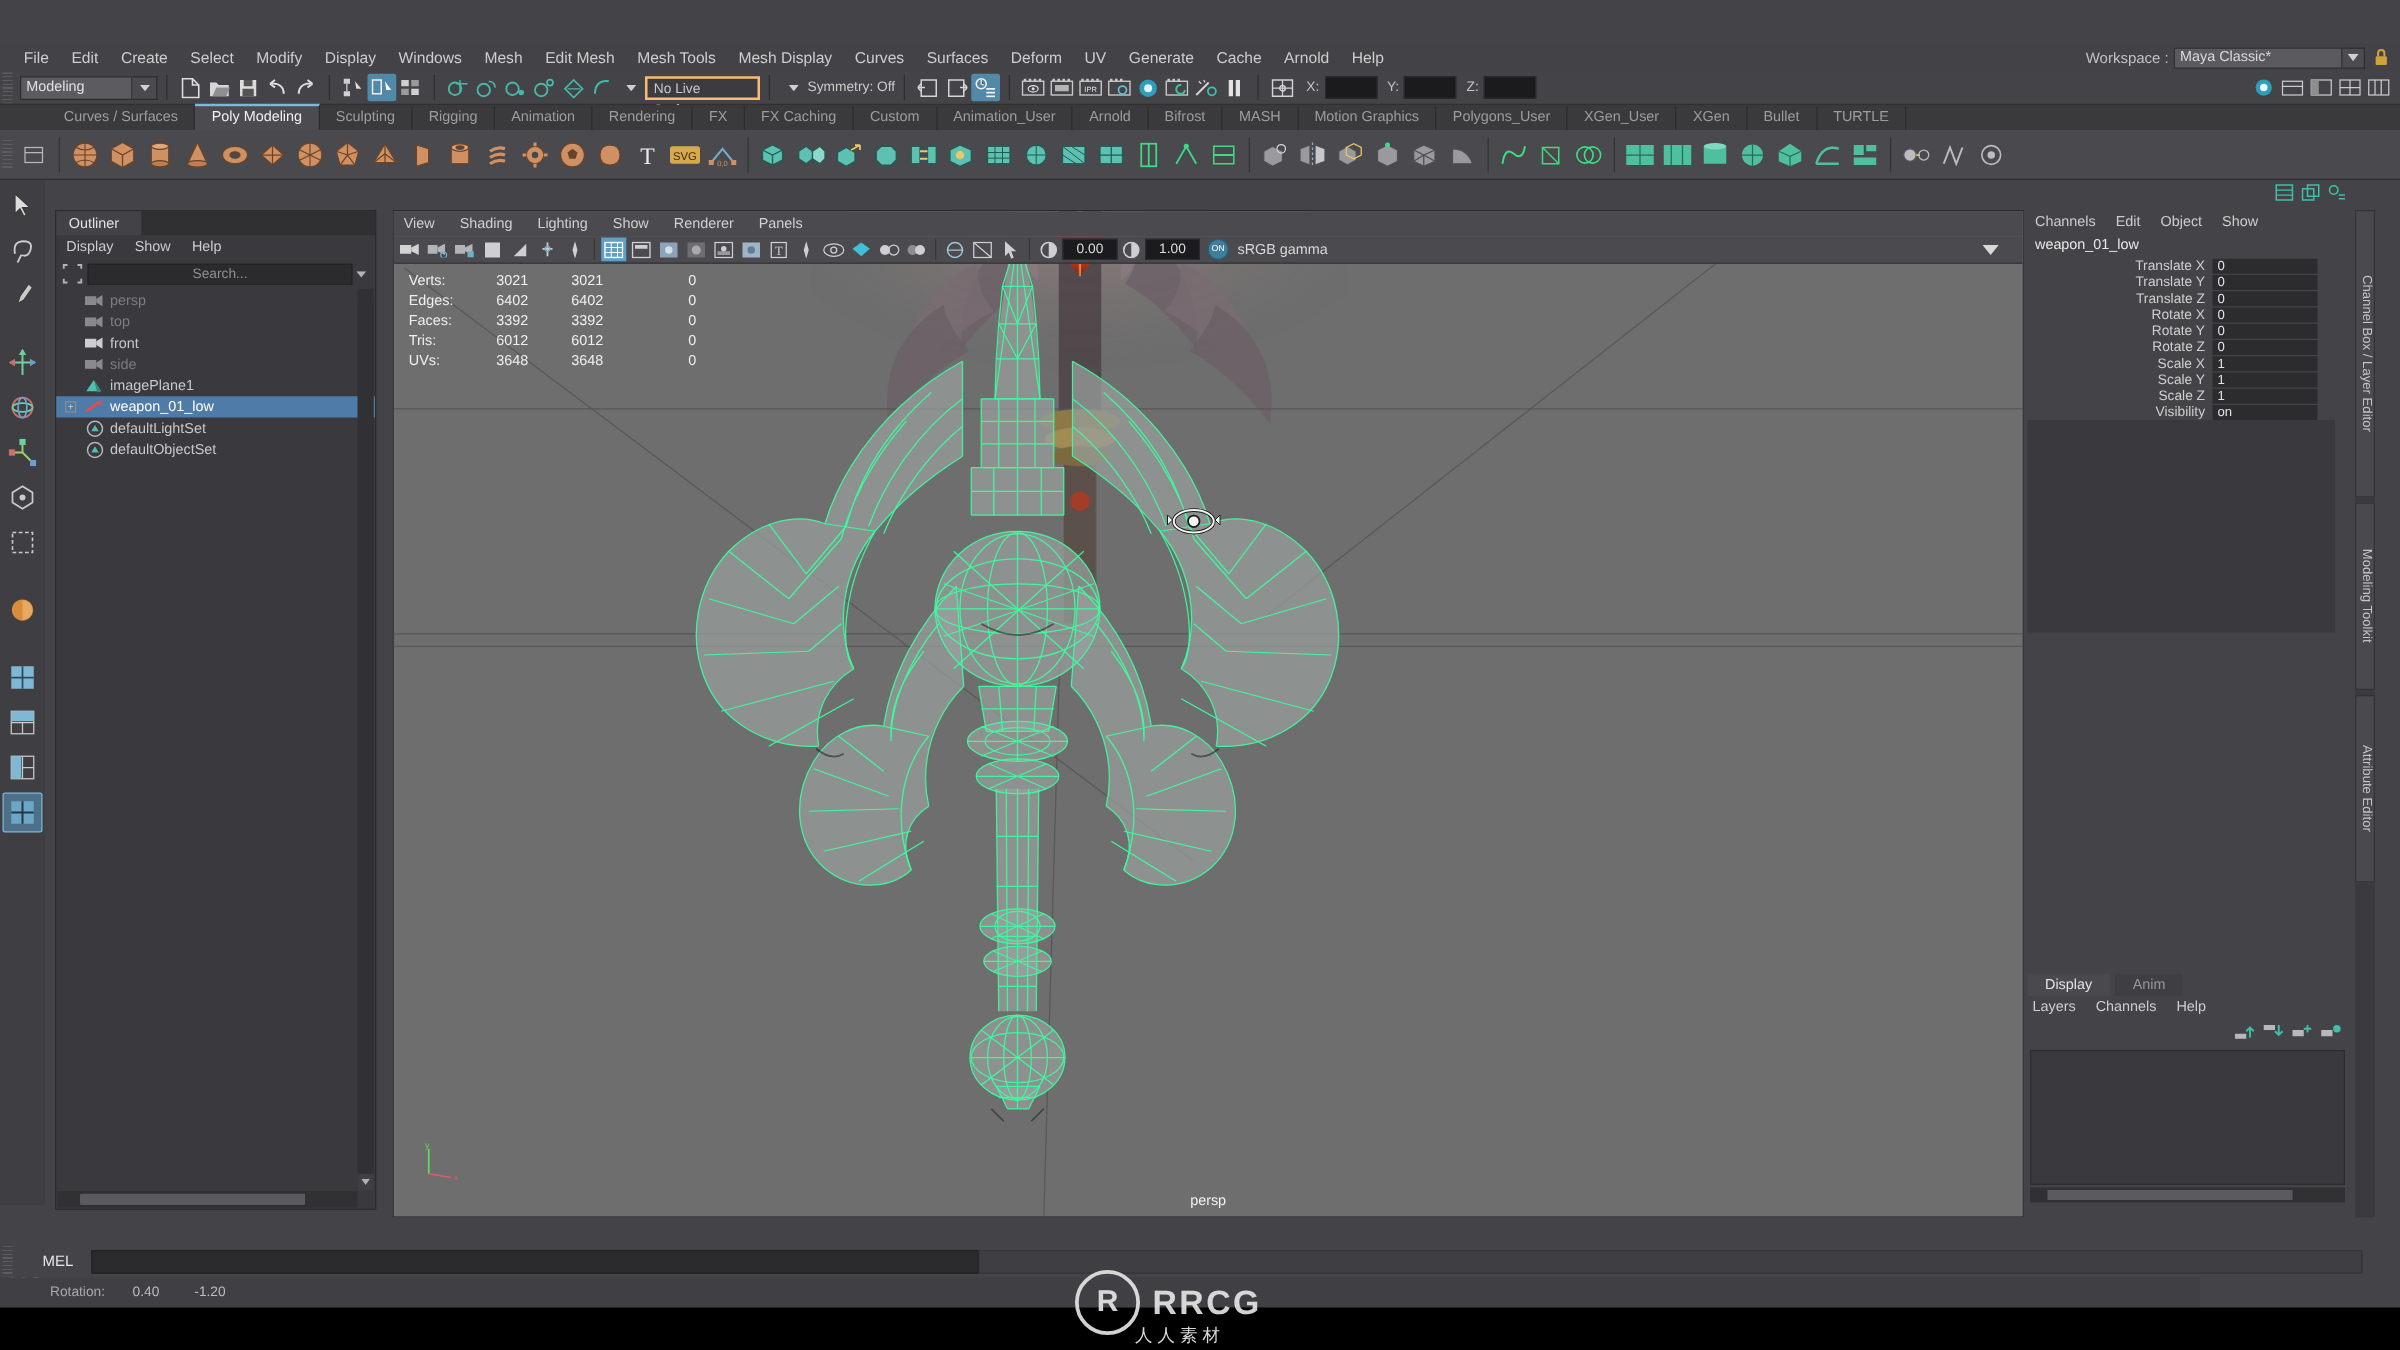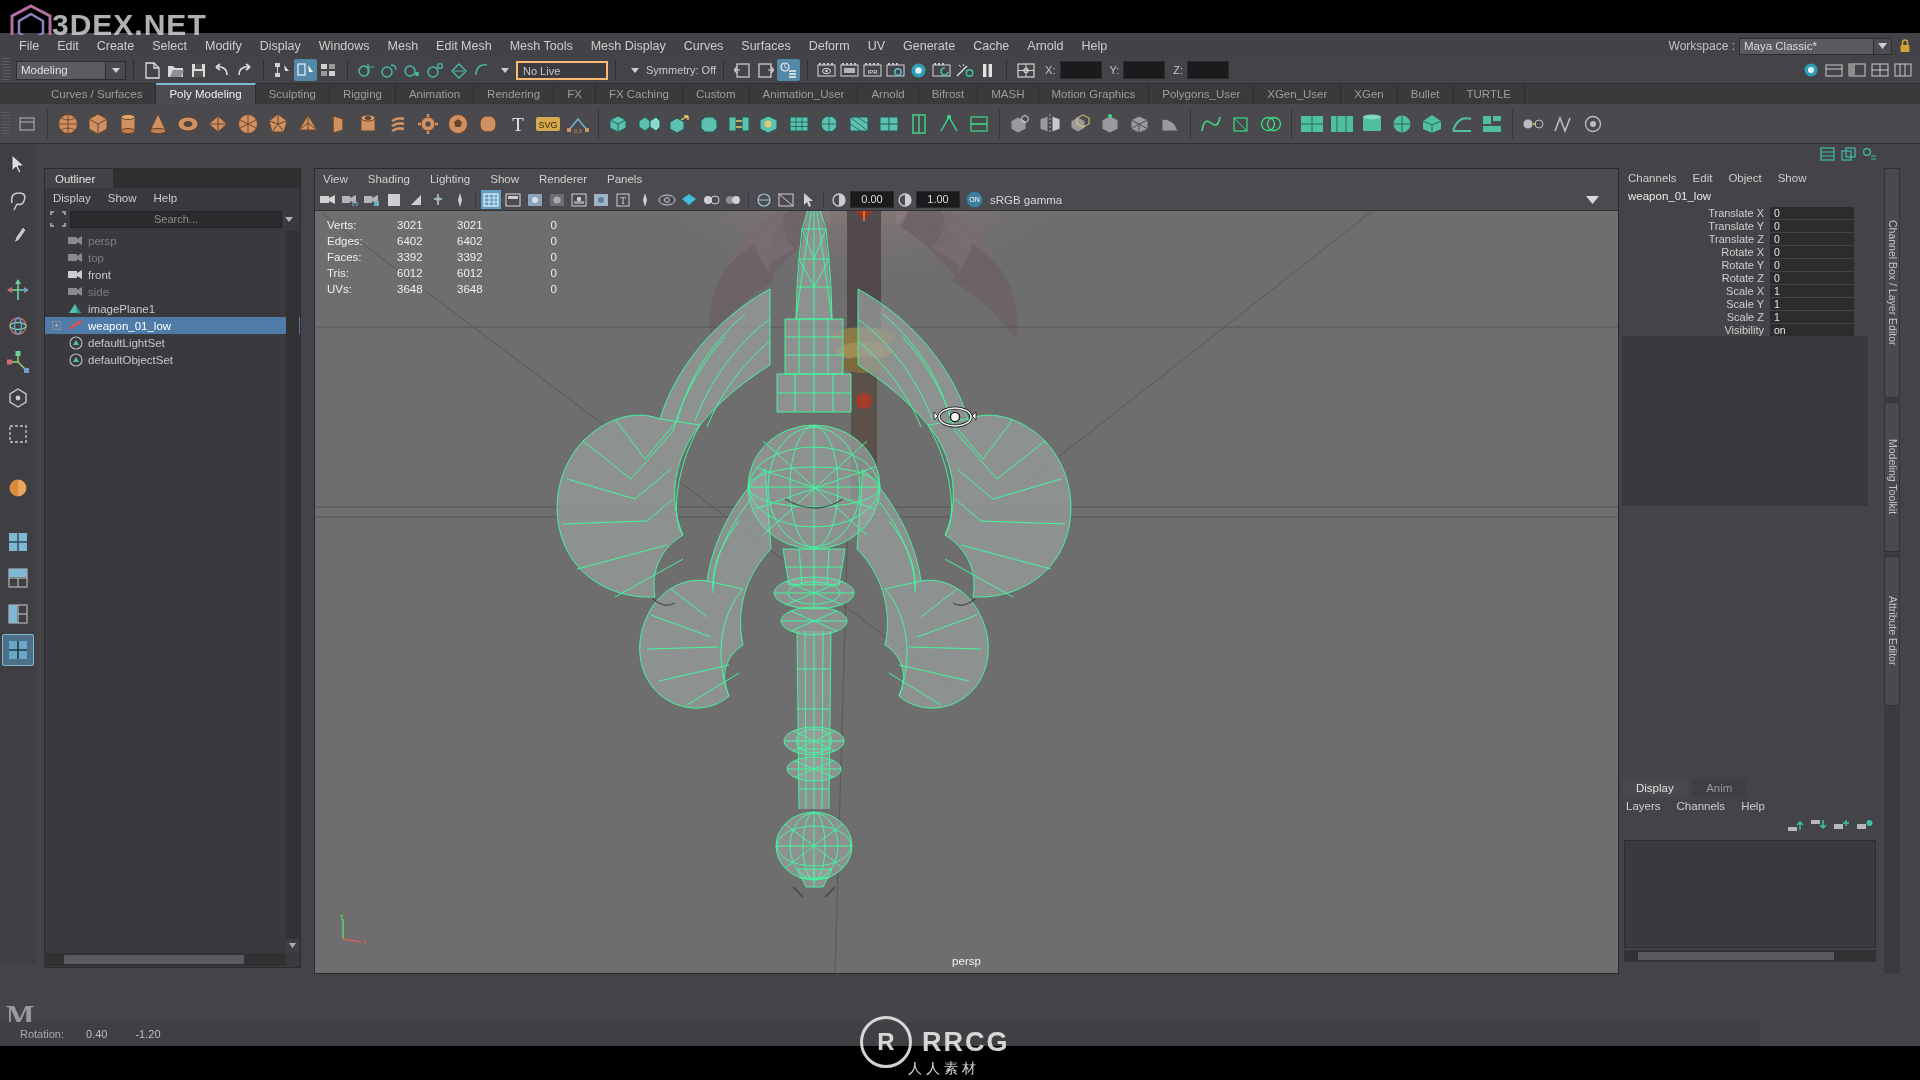--- a/index.html
+++ b/index.html
@@ -173,21 +173,21 @@
      background:#5a5a5f;}
 
   
   .cmdline { position:absolute; left:0; top:996px; width:1920px; height:26px;
      background:#444448; display:flex; align-items:center; }
   .mel-lbl { font-size:12px; color:#e6e6e6; margin:0 14px 0 22px; }
   .mel-inp { width:710px; height:19px; background:#2b2b2e; border:1px solid #232326; }
   .mel-inp2 { flex:1; height:19px; background:#3f3f43; border:1px solid #35353a;
      margin-right:30px; }
   .statusbar2 { position:absolute; left:0; top:1022px; width:1760px; height:24px;
-     background:#404044; display:flex; align-items:center; }
+     background:#404044; display:flex; align-items:center;padding-left:20px; }
   .sb-lbl { font-size:11px; color:#a9a9ac; margin-left:20px; }
   .sb-v1 { font-size:11px; color:#bdbdc0; margin-left:22px; }
   .sb-v2 { font-size:11px; color:#bdbdc0; margin-left:28px; }
 
   
   .wm-bottom { position:absolute; left:0; bottom:0; width:1920px; height:34px;
      background:#000; }
   .wm-rrcg { position:absolute; left:860px; bottom:12px; display:flex; align-items:center;
      opacity:.9;}
   .wm-rrcg-txt { font-size:27px; font-weight:bold; color:#e8e8e8; letter-spacing:2px;
@@ -201,27 +201,20 @@
   .mlogo { position:absolute; left:6px; bottom:48px; font-size:30px; font-weight:bold;
      color:#9a9a9e; font-family:"Liberation Serif", serif;}
 
   svg { display:block; }
 </style>
 </head>
 <body>
 
 <div class="app">
 
-  <div class="topband">
-    <svg class="wm-hex" viewBox="0 0 46 48">
-      <polygon points="23,3 42,13 42,35 23,45 4,35 4,13" fill="none" stroke="#b46fa0" stroke-width="3"></polygon>
-      <polygon points="23,11 35,18 35,30 23,37 11,30 11,18" fill="none" stroke="#8e7fb8" stroke-width="2.5"></polygon>
-    </svg>
-    <div class="wm-3dex">3DEX.NET</div>
-  </div>
 
   <div class="menubar">
     <div style="width:10px"></div>
     <div class="mi">File</div>
     <div class="mi">Edit</div>
     <div class="mi">Create</div>
     <div class="mi">Select</div>
     <div class="mi">Modify</div>
     <div class="mi">Display</div>
     <div class="mi">Windows</div>
@@ -1576,20 +1569,26 @@
         <polygon points="1,6 10,6 10,11 1,11" fill="#b8b8bc"></polygon>
           <circle cx="13.5" cy="5" r="3" fill="#3fc0a8"></circle>
       </svg>
     </div>
     <div class="lp-body"></div>
     <div class="lp-sb">
       <div class="thumb"></div>
     </div>
   </div>
 
+  <div class="cmdline">
+    <div class="gripv"></div>
+    <span class="mel-lbl">MEL</span>
+    <div class="mel-inp"></div>
+    <div class="mel-inp2"></div>
+  </div>
 
   <div class="statusbar2">
     <span class="sb-lbl">Rotation:</span>
     <span class="sb-v1">0.40</span>
     <span class="sb-v2">-1.20</span>
   </div>
 
   <div class="wm-bottom"></div>
   <div class="wm-rrcg">
     <div class="wm-circ">R</div>

